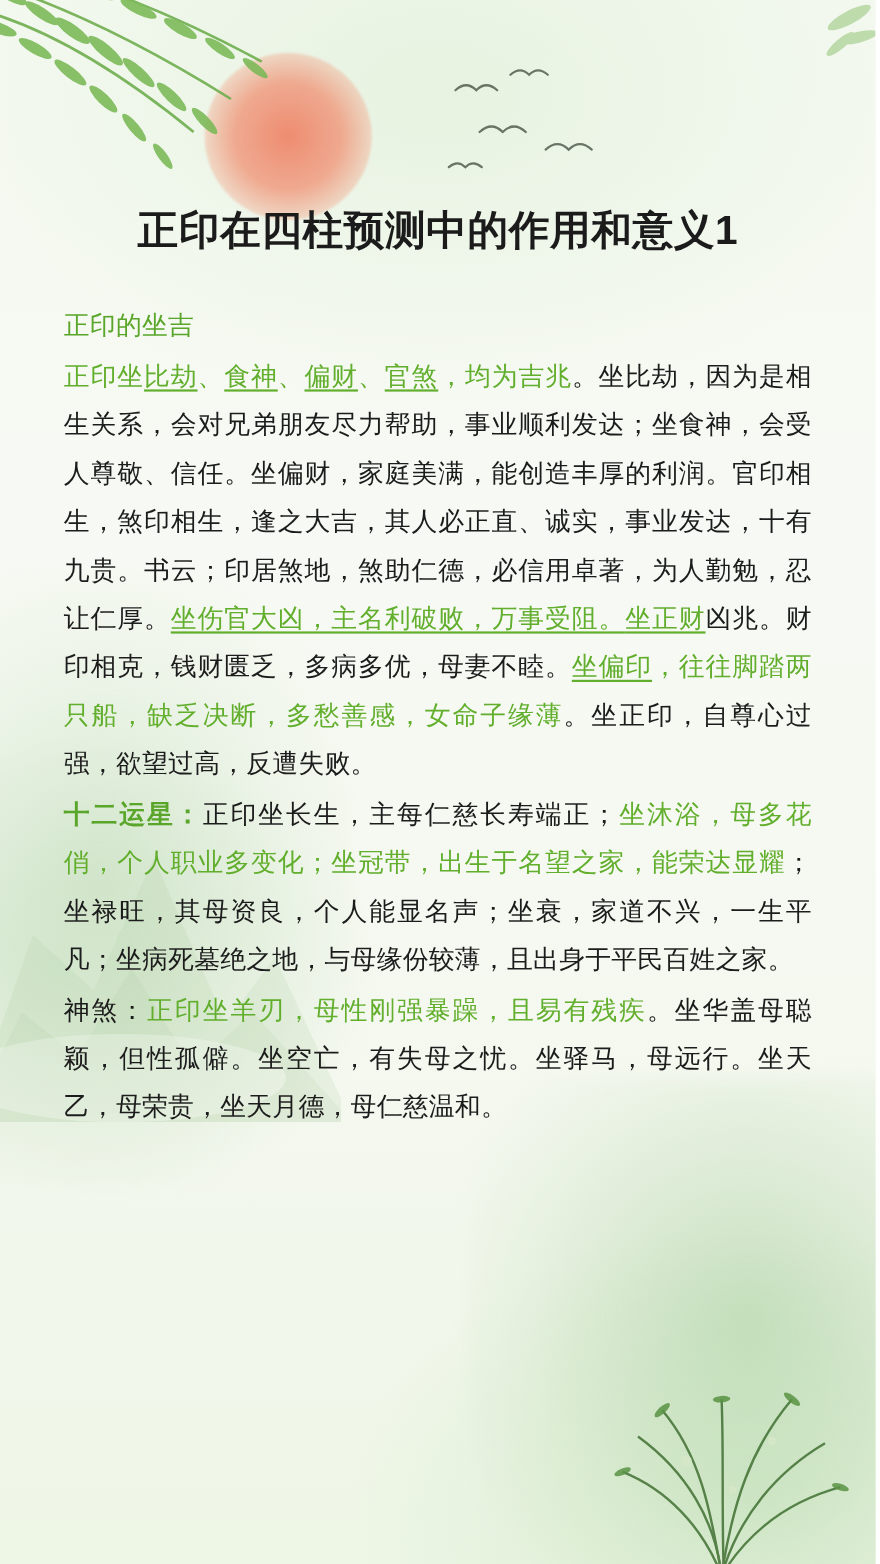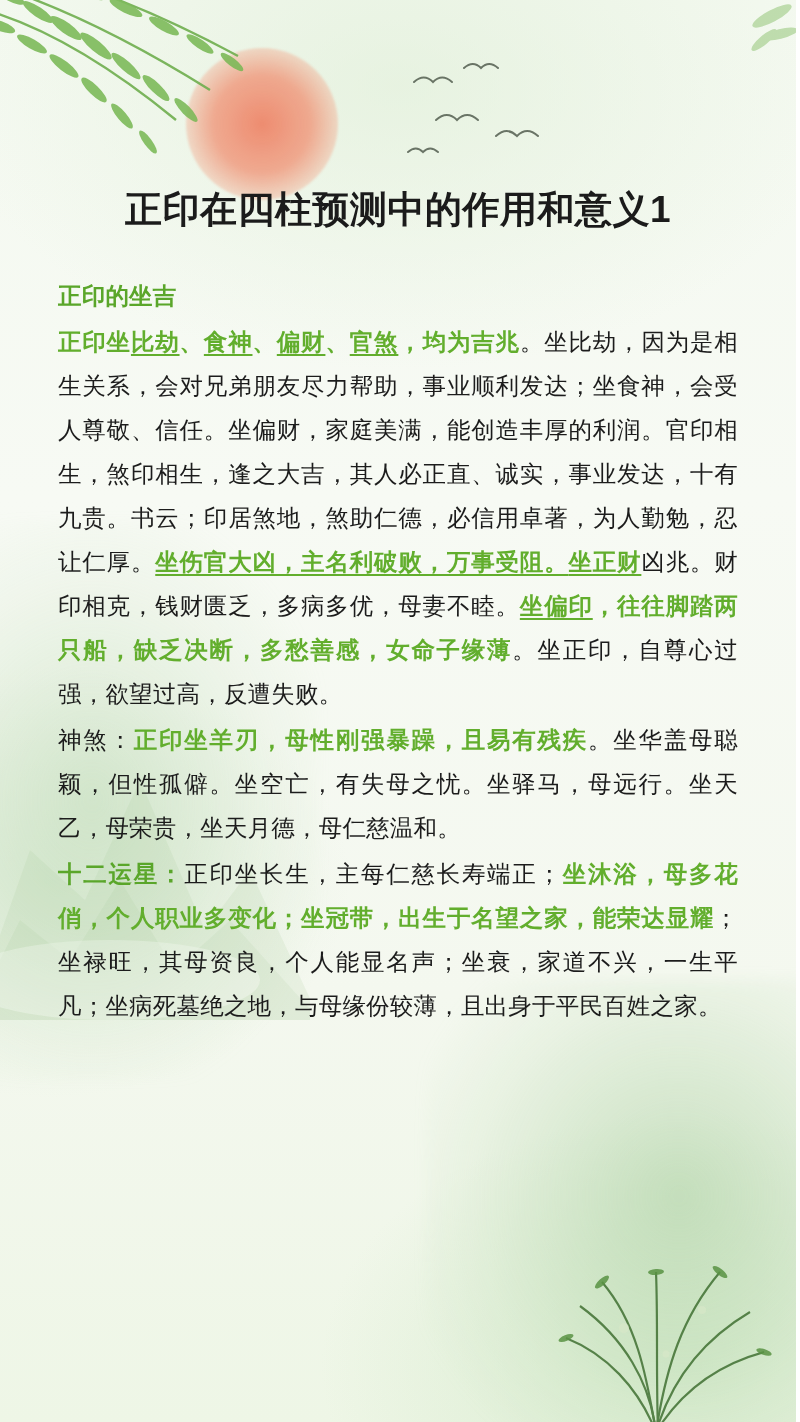--- a/index.html
+++ b/index.html
@@ -127,32 +127,32 @@
     text-align: justify;
     letter-spacing: 0.2px;
   }
 
   .para {
     margin: 0 0 2px 0;
   }
 
   .heading {
     color: #5aa62a;
-    font-weight: bold;
+    font-weight: normal;
     margin: 0 0 2px 0;
   }
 
   .hl {
     color: #62ae2d;
-    font-weight: bold;
+    font-weight: normal;
   }
 
   .hl-u {
     color: #62ae2d;
-    font-weight: bold;
+    font-weight: normal;
     text-decoration: underline;
     text-underline-offset: 4px;
   }
 
   .lbl {
     color: #5aa62a;
     font-weight: bold;
   }
 
   .dark {
@@ -249,21 +249,21 @@
   <div class="content">
 
     <h1 class="title">正印在四柱预测中的作用和意义1</h1>
 
     <div class="body">
 
       <p class="heading">正印的坐吉</p>
 
       <p class="para"><span class="hl">正印坐</span><span class="hl-u">比劫</span><span class="hl">、</span><span class="hl-u">食神</span><span class="hl">、</span><span class="hl-u">偏财</span><span class="hl">、</span><span class="hl-u">官煞</span><span class="hl">，均为吉兆</span><span class="dark">。坐比劫，因为是相生关系，会对兄弟朋友尽力帮助，事业顺利发达；坐食神，会受人尊敬、信任。坐偏财，家庭美满，能创造丰厚的利润。官印相生，煞印相生，逢之大吉，其人必正直、诚实，事业发达，十有九贵。书云；印居煞地，煞助仁德，必信用卓著，为人勤勉，忍让仁厚。</span><span class="hl-u">坐伤官大凶，主名利破败，万事受阻。</span><span class="hl-u">坐正财</span><span class="dark">凶兆。财印相克，钱财匮乏，多病多优，母妻不睦。</span><span class="hl-u">坐偏印</span><span class="hl">，往往脚踏两只船，缺乏决断，多愁善感，女命子缘薄</span><span class="dark">。坐正印，自尊心过强，欲望过高，反遭失败。</span></p>
 
+      <p class="para"><span class="lbl">十二运星：</span><span class="dark">正印坐长生，主每仁慈长寿端正；</span><span class="hl">坐沐浴，母多花俏，个人职业多变化；</span><span class="hl">坐冠带，出生于名望之家，能荣达显耀</span><span class="dark">；坐禄旺，其母资良，个人能显名声；坐衰，家道不兴，一生平凡；坐病死墓绝之地，与母缘份较薄，且出身于平民百姓之家。</span></p>
+
       <p class="para"><span class="dark">神煞：</span><span class="hl">正印坐羊刃，母性刚强暴躁，且易有残疾</span><span class="dark">。坐华盖母聪颖，但性孤僻。坐空亡，有失母之忧。坐驿马，母远行。坐天乙，母荣贵，坐天月德，母仁慈温和。</span></p>
-
-      <p class="para"><span class="lbl">十二运星：</span><span class="dark">正印坐长生，主每仁慈长寿端正；</span><span class="hl">坐沐浴，母多花俏，个人职业多变化；</span><span class="hl">坐冠带，出生于名望之家，能荣达显耀</span><span class="dark">；坐禄旺，其母资良，个人能显名声；坐衰，家道不兴，一生平凡；坐病死墓绝之地，与母缘份较薄，且出身于平民百姓之家。</span></p>
 
 
 
     </div>
   </div>
 </div>
 
 </body></html>

